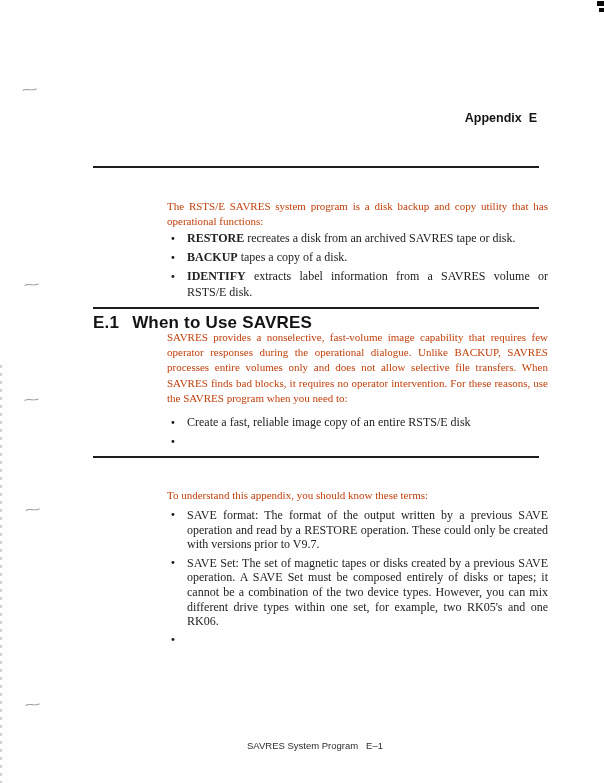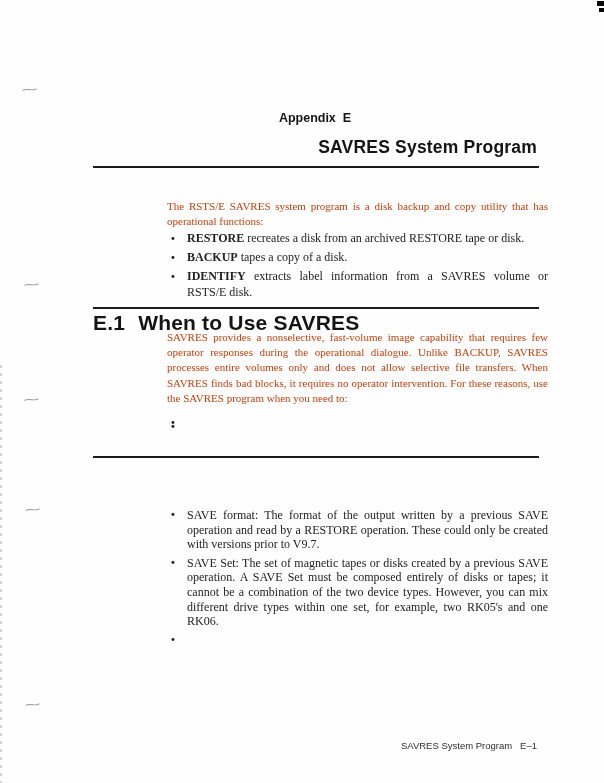--- a/index.html
+++ b/index.html
@@ -21,39 +21,39 @@
     font-size:12px;line-height:12px;transform:scaleX(1.9) rotate(-7deg);
     transform-origin:left center;
   }
   .t1{left:20px;top:84px;}
   .t2{left:22px;top:279px;}
   .t3{left:22px;top:394px;}
   .t4{left:23px;top:504px;}
   .t5{left:23px;top:699px;}
   
   .appendix-label{
-    position:absolute;top:110px;left:93px;right:67px;text-align:center;
+    position:absolute;top:110px;left:93px;right:67px;text-align:right;
     font-family:"Liberation Sans","DejaVu Sans",sans-serif;font-weight:bold;
     font-size:12.5px;line-height:16px;color:#141414;white-space:pre;
   }
   .doc-title{
     position:absolute;top:136px;left:93px;right:67px;text-align:right;margin:0;
     font-family:"Liberation Sans","DejaVu Sans",sans-serif;font-weight:bold;
     font-size:17.5px;line-height:22px;color:#141414;letter-spacing:.2px;
   }
   .rule{position:absolute;left:93px;width:446px;background:#1c1c1c;}
   .header-rule{top:166px;height:2px;}
   .section-rule{height:2px;}
   .sr1{top:307px;}
   .sr2{top:456px;}
   
   .section-heading{
     position:absolute;left:93px;margin:0;
     font-family:"Liberation Sans","DejaVu Sans",sans-serif;font-weight:bold;
-    font-size:21px;line-height:19px;color:#141414;letter-spacing:.2px;
+    font-size:17px;line-height:19px;color:#141414;letter-spacing:.2px;
   }
   .sh1{top:313px;}
   .sh2{top:462px;}
   .sec-title{margin-left:13px;}
   
   .body-text{
     position:absolute;left:167px;width:381px;margin:0;
     font-size:11px;line-height:15.2px;text-align:justify;color:#c2410c;
   }
   .intro-p{top:199px;}
@@ -67,71 +67,71 @@
   .sl1{top:415px;}
   .sl2{top:508px;line-height:14.6px;}
   .bitem{position:relative;padding-left:20px;margin:0 0 4px 0;}
   .blt{
     position:absolute;left:3px;top:0;
     font-family:"DejaVu Sans",sans-serif;font-size:10px;color:#1a1a1a;
   }
   .bterm{font-weight:bold;}
   
   .doc-footer{
-    position:absolute;top:740px;left:93px;right:67px;text-align:right;
+    position:absolute;top:740px;left:93px;right:67px;text-align:center;
     font-family:"Liberation Sans","DejaVu Sans",sans-serif;
     font-size:9.5px;line-height:12px;color:#2e2e2e;white-space:pre;
   }
 </style>
 </head>
 <body>
 
 <div class="page">
 
   <div class="corner-mark cm1"></div>
   <div class="corner-mark cm2"></div>
   <div class="edge-noise"></div>
   <span class="tilde t1">~</span>
   <span class="tilde t2">~</span>
   <span class="tilde t3">~</span>
   <span class="tilde t4">~</span>
   <span class="tilde t5">~</span>
 
   <div class="appendix-label">Appendix  E</div>
-  <h1 class="doc-title">SAVRES System Program</h1>
   <div class="rule header-rule"></div>
 
   <p class="body-text intro-p">The RSTS/E SAVRES system program is a disk backup and copy utility that has operational functions:</p>
   <ul class="blist intro-list">
     <li class="bitem">
-      <span class="blt">•</span><span class="bterm">RESTORE</span><span> recreates a disk from an archived RESTORE tape or disk.</span>
+      <span class="blt">•</span><span class="bterm">RESTORE</span><span> recreates a disk from an archived SAVRES tape or disk.</span>
     </li>
     <li class="bitem">
       <span class="blt">•</span><span class="bterm">BACKUP</span><span> tapes a copy of a disk.</span>
     </li>
     <li class="bitem">
       <span class="blt">•</span><span class="bterm">IDENTIFY</span><span> extracts label information from a SAVRES volume or RSTS/E disk.</span>
     </li>
   </ul>
 
   <div class="rule section-rule sr1"></div>
   <h2 class="section-heading sh1">
     <span class="sec-num">E.1</span><span class="sec-title">When to Use SAVRES</span>
   </h2>
   <p class="body-text sp1">SAVRES provides a nonselective, fast-volume image capability that requires few operator responses during the operational dialogue. Unlike BACKUP, SAVRES processes entire volumes only and does not allow selective file transfers. When SAVRES finds bad blocks, it requires no operator intervention. For these reasons, use the SAVRES program when you need to:</p>
   <ul class="blist sl1">
     <li class="bitem">
-      <span class="blt">•</span>
+      <span class="blt">•</span><span>Create a fast, reliable image copy of an entire RSTS/E disk</span>
     </li>
     <li class="bitem">
       <span class="blt">•</span>
     </li>
   </ul>
 
   <div class="rule section-rule sr2"></div>
+  <p class="body-text sp2">To understand this appendix, you should know these terms:</p>
   <ul class="blist sl2">
     <li class="bitem">
       <span class="blt">•</span><span>SAVE format: The format of the output written by a previous SAVE operation and read by a RESTORE operation. These could only be created with versions prior to V9.7.</span>
     </li>
     <li class="bitem">
       <span class="blt">•</span><span>SAVE Set: The set of magnetic tapes or disks created by a previous SAVE operation. A SAVE Set must be composed entirely of disks or tapes; it cannot be a combination of the two device types. However, you can mix different drive types within one set, for example, two RK05's and one RK06.</span>
     </li>
     <li class="bitem">
       <span class="blt">•</span>
     </li>

